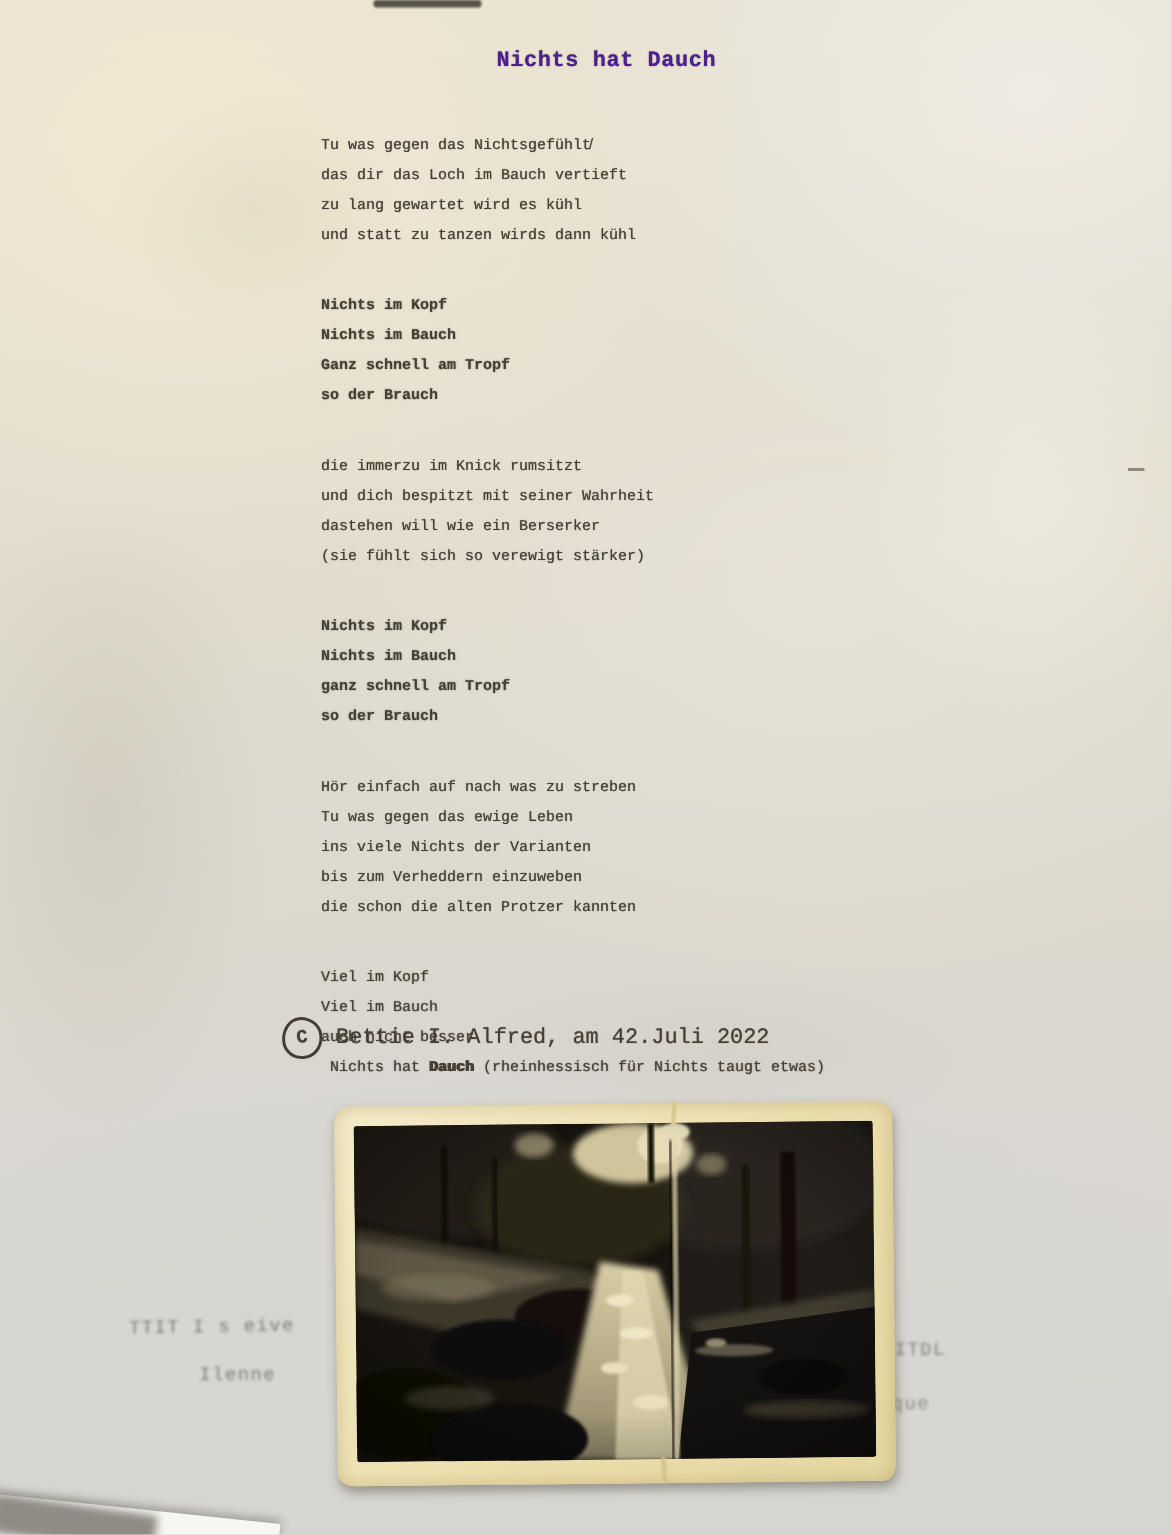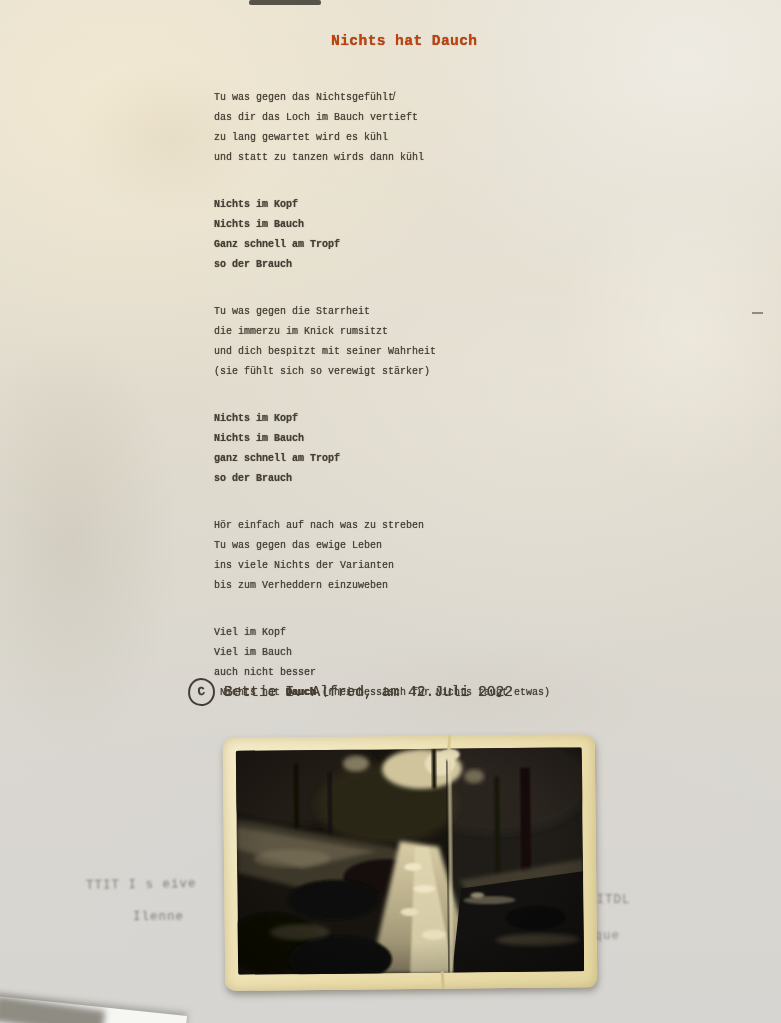--- a/index.html
+++ b/index.html
@@ -30,21 +30,21 @@
   .corner-shadow{position:absolute;left:-6px;bottom:-6px;width:110px;height:26px;background:#8f8c84;
     transform:rotate(8deg);filter:blur(3px);}
 
   
   .top-fragment{position:absolute;left:249px;top:0;width:72px;height:5px;background:#332f27;
     border-radius:2px;filter:blur(.7px);opacity:.8;}
 
   
   .type{color:#453f35;text-shadow:0 0 .7px rgba(64,58,46,.75);}
   .title{position:absolute;left:331px;top:33px;font-size:14.6px;font-weight:bold;
-    letter-spacing:.4px;color:#c2410c;text-shadow:0 0 .8px rgba(60,54,43,.8);}
+    letter-spacing:.4px;color:#4c1d95;text-shadow:0 0 .8px rgba(60,54,43,.8);}
   .poem{position:absolute;left:214px;top:88px;font-size:10px;line-height:20px;}
   .stanza{margin-bottom:27px;}
   .poem-line{white-space:pre;}
   .stanza:nth-child(2) .poem-line,
   .stanza:nth-child(4) .poem-line{font-weight:bold;text-shadow:0 0 1px rgba(60,54,43,.7);}
   .stanza:nth-child(6) .poem-line{text-shadow:0 0 .9px rgba(60,54,43,.8);}
   .overstruck{font-weight:bold;text-shadow:.6px 0 currentColor,-.4px 0 currentColor;}
 
   .attribution{position:absolute;left:188px;top:678px;display:flex;align-items:center;
     font-size:14.6px;}
@@ -103,36 +103,37 @@
       <div class="poem-line">zu lang gewartet wird es kühl</div>
       <div class="poem-line">und statt zu tanzen wirds dann kühl</div>
     </div>
     <div class="stanza">
       <div class="poem-line">Nichts im Kopf</div>
       <div class="poem-line">Nichts im Bauch</div>
       <div class="poem-line">Ganz schnell am Tropf</div>
       <div class="poem-line">so der Brauch</div>
     </div>
     <div class="stanza">
-      <div class="poem-line">Tu was gegen die Starrheit</div>
       <div class="poem-line">die immerzu im Knick rumsitzt</div>
       <div class="poem-line">und dich bespitzt mit seiner Wahrheit</div>
+      <div class="poem-line">dastehen will wie ein Berserker</div>
       <div class="poem-line">(sie fühlt sich so verewigt stärker)</div>
     </div>
     <div class="stanza">
       <div class="poem-line">Nichts im Kopf</div>
       <div class="poem-line">Nichts im Bauch</div>
       <div class="poem-line">ganz schnell am Tropf</div>
       <div class="poem-line">so der Brauch</div>
     </div>
     <div class="stanza">
       <div class="poem-line">Hör einfach auf nach was zu streben</div>
       <div class="poem-line">Tu was gegen das ewige Leben</div>
       <div class="poem-line">ins viele Nichts der Varianten</div>
       <div class="poem-line">bis zum Verheddern einzuweben</div>
+      <div class="poem-line">die schon die alten Protzer kannten</div>
     </div>
     <div class="stanza">
       <div class="poem-line">Viel im Kopf</div>
       <div class="poem-line">Viel im Bauch</div>
       <div class="poem-line">auch nicht besser</div>
       <div class="poem-line"><span> Nichts hat </span><span class="overstruck">Dauch</span><span> (rheinhessisch für Nichts taugt etwas)</span></div>
     </div>
   </div>
 
 <div class="attribution type">

